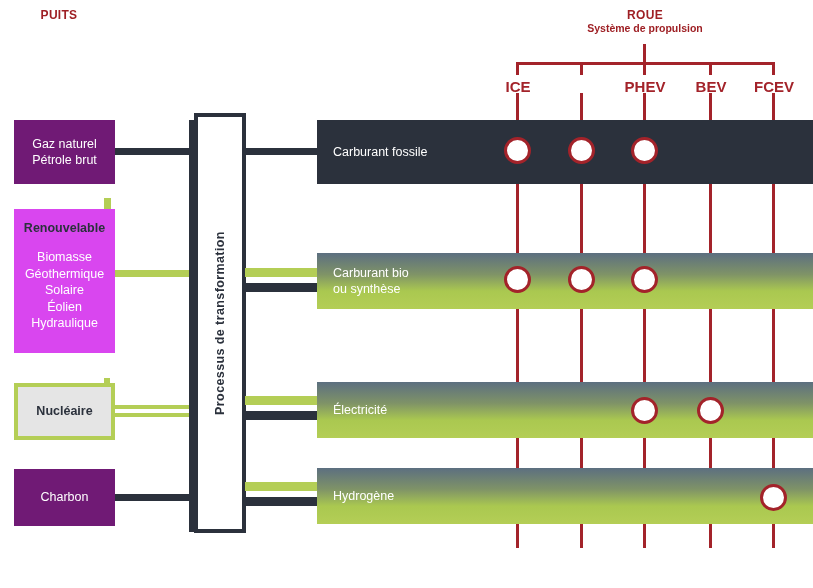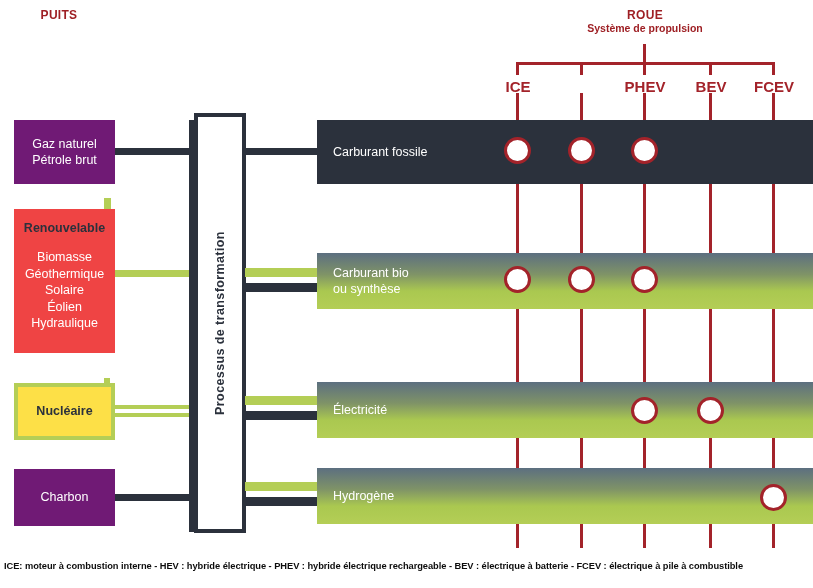--- a/index.html
+++ b/index.html
@@ -78,25 +78,25 @@
     justify-content: center;
     text-align: center;
     font-size: 12.5px;
     line-height: 1.3;
   }
   .src-dark {
     background: #701a75;
     color: #ffffff;
   }
   .src-green {
-    background: #ef4444;
+    background: #d946ef;
     color: #ffffff;
   }
   .src-white {
-    background: #fde047;
+    background: #e5e5e5;
     color: #2b313c;
     border: 4px solid #b4ce56;
     font-weight: bold;
     align-items: center;
   }
   .src-green .head {
     color: #2b313c;
     font-weight: bold;
     margin-bottom: 13px;
   }
@@ -278,15 +278,14 @@
 
   <div class="node" style="left:504px; top:266px;"></div>
   <div class="node" style="left:568px; top:266px;"></div>
   <div class="node" style="left:631px; top:266px;"></div>
 
   <div class="node" style="left:631px; top:397px;"></div>
   <div class="node" style="left:697px; top:397px;"></div>
 
   <div class="node" style="left:760px; top:484px;"></div>
 
-  <div id="legend">ICE: moteur à combustion interne - HEV : hybride électrique - PHEV : hybride électrique rechargeable - BEV : électrique à batterie - FCEV : électrique à pile à combustible</div>
 
 </div>
 
 </body></html>

